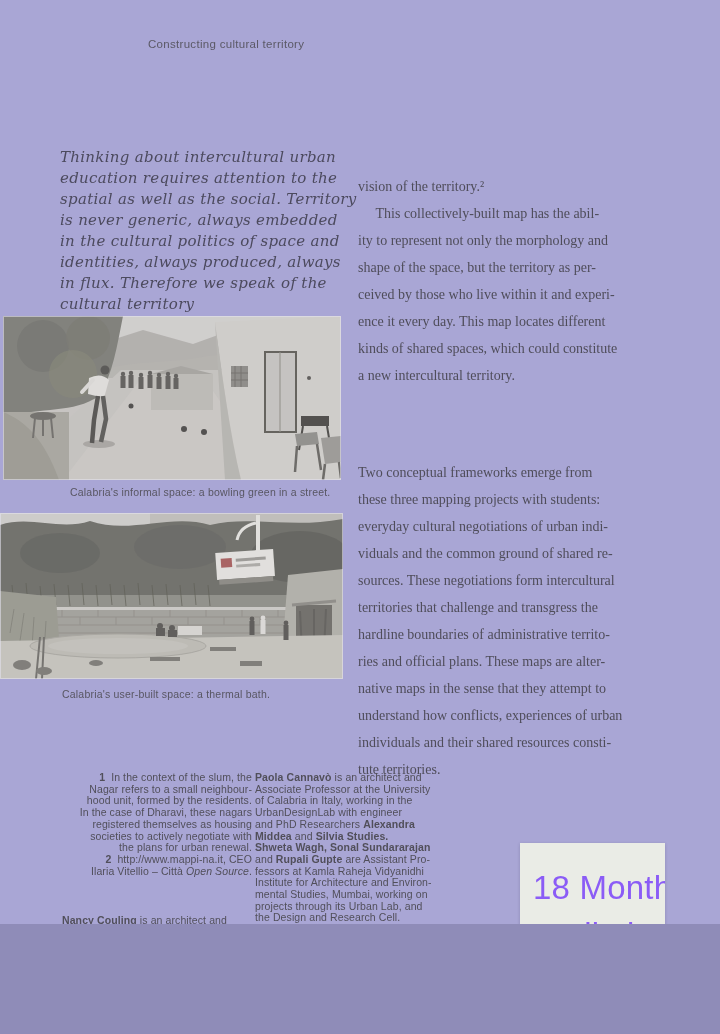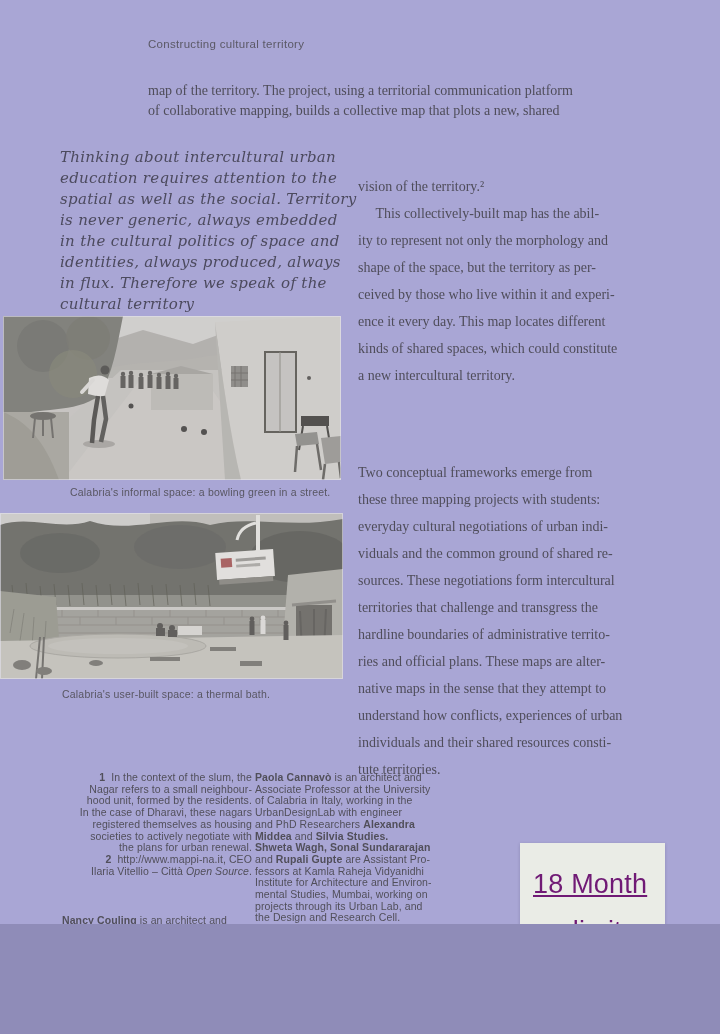--- a/index.html
+++ b/index.html
@@ -54,41 +54,39 @@
   .fineprint i{font-style:italic;}
   .ad-card{
     left:520px;top:843px;width:145px;height:150px;
     background:#eaece6;
     overflow:hidden;
     box-shadow:0 1px 3px rgba(60,58,90,.25);
     font-family:"Liberation Sans", sans-serif;
   }
   .ad-big{
     position:absolute;white-space:nowrap;
-    font-size:27px;color:#701a75;letter-spacing:.2px;text-decoration:underline;
+    font-size:33px;color:#8b5cf6;letter-spacing:.2px;
   }
   .ad-big.l1{left:13px;top:26px;}
   .ad-big.l2{left:1px;top:61px;margin-top:12px;}
   .ad-small{
     position:absolute;white-space:nowrap;
     left:-3px;top:106px;
     font-size:11.5px;color:#b1b3ae;
   }
   .edge-light{left:0;top:1021px;width:720px;height:3px;background:#d7d5e0;}
   .edge-dark{left:0;top:1024px;width:720px;height:10px;background:#39352f;}
 </style>
 </head>
 <body>
 
 <div class="page">
 
   <div class="abs running-header">Constructing cultural territory</div>
 
-  <div class="abs intro">map of the territory. The project, using a territorial communication platform
-of collaborative mapping, builds a collective map that plots a new, shared</div>
 
   <div class="abs pull-quote">Thinking about intercultural urban
 education requires attention to the
 spatial as well as the social. Territory
 is never generic, always embedded
 in the cultural politics of space and
 identities, always produced, always
 in flux. Therefore we speak of the
 cultural territory</div>
 

